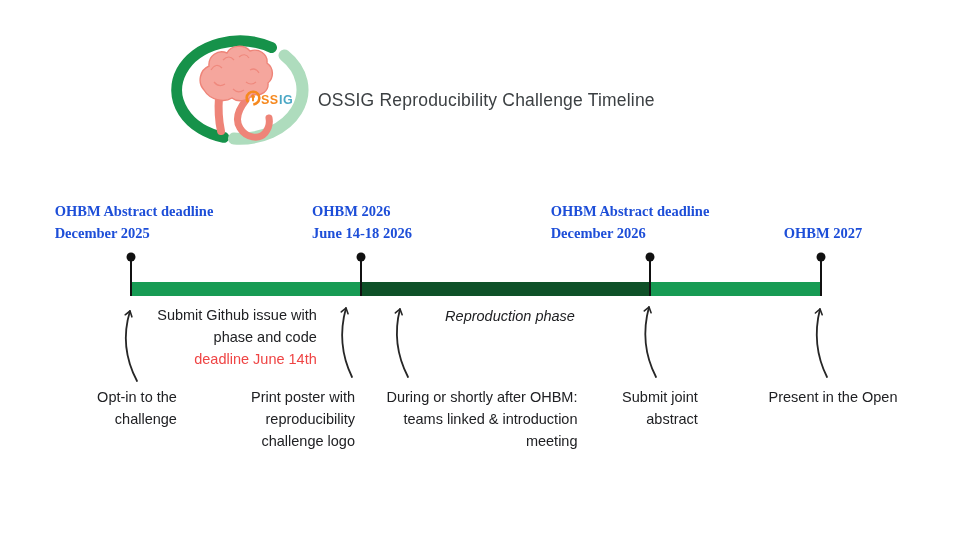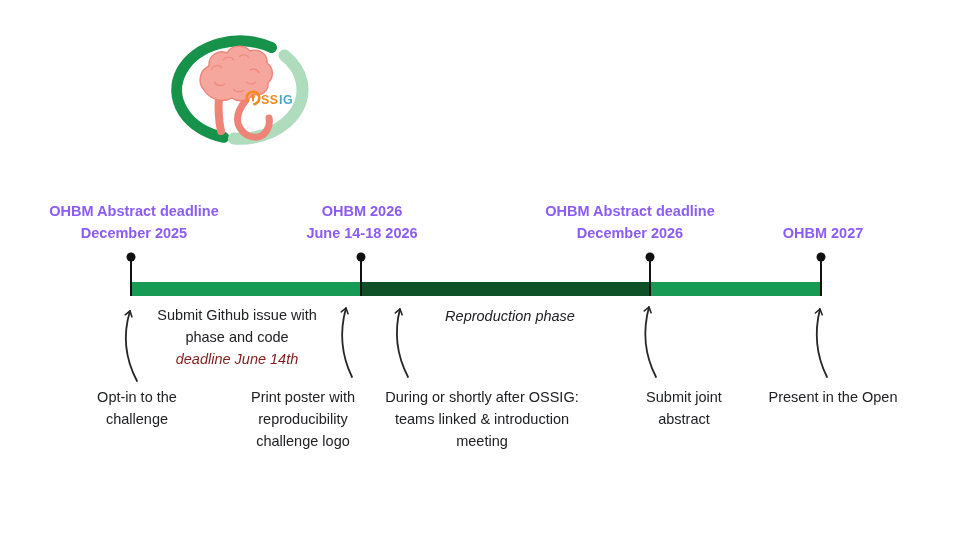--- a/index.html
+++ b/index.html
@@ -11,29 +11,29 @@
     font-family:"Liberation Sans", sans-serif;
   }
   #gfx{position:absolute;left:0;top:0;width:960px;height:540px;}
   .title{
     position:absolute;left:318px;top:90px;
     font-size:17.5px;color:#3c4043;letter-spacing:0.2px;
     white-space:nowrap;
   }
   .mlabel{
     position:absolute;transform:translateX(-50%);
-    text-align:center;font-weight:700;font-size:14.5px;line-height:22px;
-    color:#8b5cf6;white-space:nowrap;
+    text-align:left;font-weight:700;font-size:14.5px;line-height:22px;
+    color:#1d4ed8;white-space:nowrap;font-family:Liberation Serif, serif;
   }
   .anno{
     position:absolute;transform:translateX(-50%);
-    text-align:center;font-size:14.5px;line-height:22px;
+    text-align:right;font-size:14.5px;line-height:22px;
     color:#202124;white-space:nowrap;
   }
-  .anno .green{color:#7f1d1d;font-style:italic;}
+  .anno .green{color:#ef4444;}
   .phase{font-style:italic;}
 </style>
 </head>
 <body>
 
 <div id="slide">
 
   <svg id="gfx" viewBox="0 0 960 540">
     <defs>
       <marker id="ah" markerUnits="userSpaceOnUse" markerWidth="12" markerHeight="12" refX="7" refY="5" orient="auto">
@@ -91,20 +91,21 @@
 
     <g fill="none" stroke="#262626" stroke-width="1.8" stroke-linecap="round">
       <path d="M137,381 Q119,347 130,311" marker-end="url(#ah)"></path>
       <path d="M352,377 Q336,344 346,308" marker-end="url(#ah)"></path>
       <path d="M408,377 Q391,344 400,309" marker-end="url(#ah)"></path>
       <path d="M656,377 Q639,344 649,307" marker-end="url(#ah)"></path>
       <path d="M827,377 Q811,345 820,309" marker-end="url(#ah)"></path>
     </g>
   </svg>
 
+  <div class="title">OSSIG Reproducibility Challenge Timeline</div>
 
   <div class="mlabel" style="left:134px;top:200px">
     <div>OHBM Abstract deadline</div>
     <div>December 2025</div>
   </div>
   <div class="mlabel" style="left:362px;top:200px">
     <div>OHBM 2026</div>
     <div>June 14-18 2026</div>
   </div>
   <div class="mlabel" style="left:630px;top:200px">
@@ -125,25 +126,25 @@
   <div class="anno" style="left:303px;top:386px">
     <div>Print poster with</div>
     <div>reproducibility</div>
     <div>challenge logo</div>
   </div>
   <div class="anno" style="left:137px;top:386px">
     <div>Opt-in to the</div>
     <div>challenge</div>
   </div>
   <div class="anno" style="left:482px;top:386px">
-    <div>During or shortly after OSSIG:</div>
+    <div>During or shortly after OHBM:</div>
     <div>teams linked &amp; introduction</div>
     <div>meeting</div>
   </div>
-  <div class="anno" style="left:684px;top:386px">
+  <div class="anno" style="left:660px;top:386px">
     <div>Submit joint</div>
     <div>abstract</div>
   </div>
   <div class="anno" style="left:833px;top:386px">
     <div>Present in the Open</div>
   </div>
 
 </div>
 
 </body></html>

